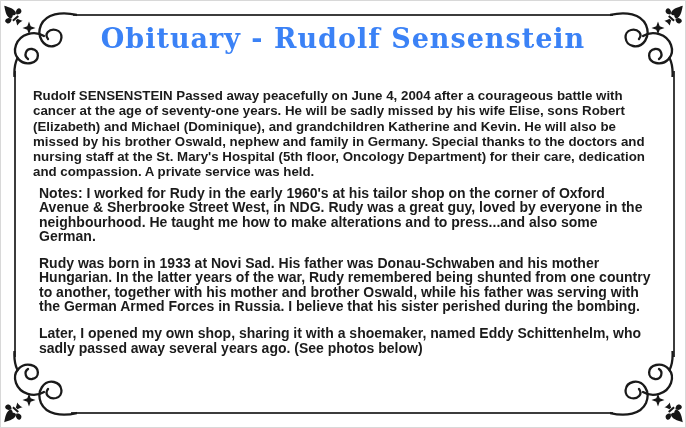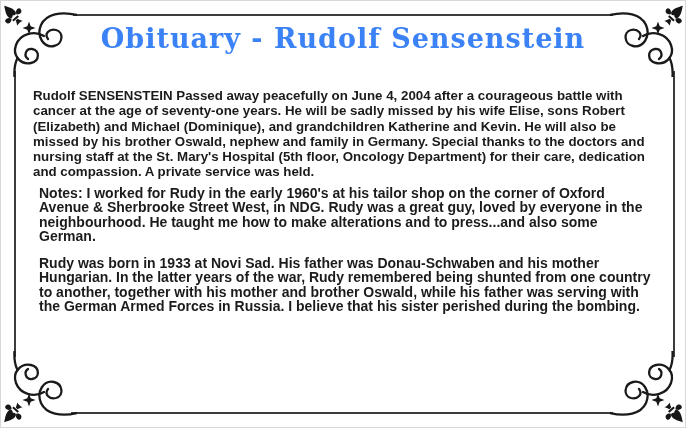--- a/index.html
+++ b/index.html
@@ -90,15 +90,16 @@
       <use href="#corner-flourish"></use>
     </svg>
 
   <div class="title">Obituary - Rudolf Sensenstein</div>
 
   <p class="main-para">Rudolf SENSENSTEIN Passed away peacefully on June 4, 2004 after a courageous battle with cancer at the age of seventy-one years. He will be sadly missed by his wife Elise, sons Robert (Elizabeth) and Michael (Dominique), and grandchildren Katherine and Kevin. He will also be missed by his brother Oswald, nephew and family in Germany. Special thanks to the doctors and nursing staff at the St. Mary's Hospital (5th floor, Oncology Department) for their care, dedication and compassion. A private service was held.</p>
 
   <div class="notes">
     <p>Notes: I worked for Rudy in the early 1960's at his tailor shop on the corner of Oxford Avenue &amp; Sherbrooke Street West, in NDG. Rudy was a great guy, loved by everyone in the neighbourhood. He taught me how to make alterations and to press...and also some German.</p>
     <p>Rudy was born in 1933 at Novi Sad. His father was Donau-Schwaben and his mother Hungarian. In the latter years of the war, Rudy remembered being shunted from one country to another, together with his mother and brother Oswald, while his father was serving with the German Armed Forces in Russia. I believe that his sister perished during the bombing.</p>
+    <p>Later, I opened my own shop, sharing it with a shoemaker, named Eddy Schittenhelm, who sadly passed away several years ago. (See photos below)</p>
   </div>
 
 </div>
 
 </body></html>

